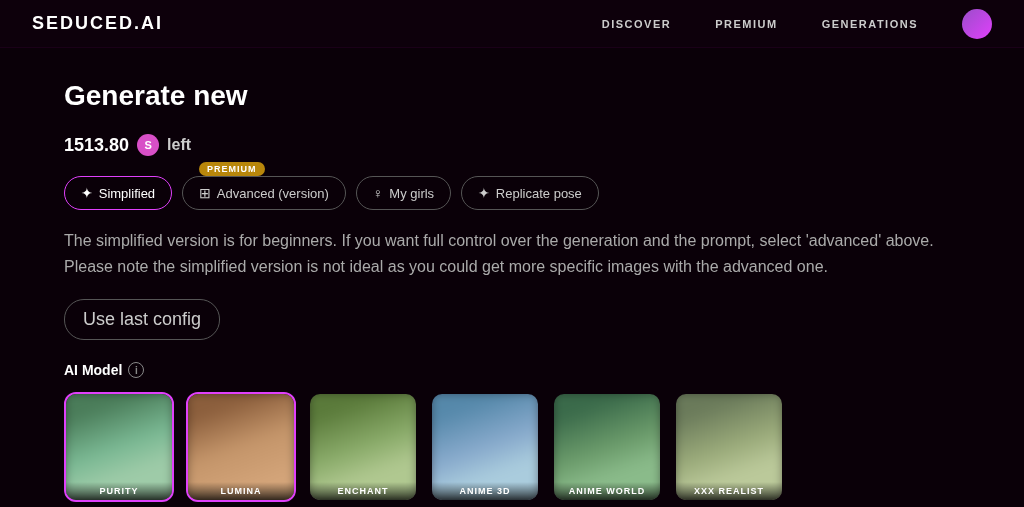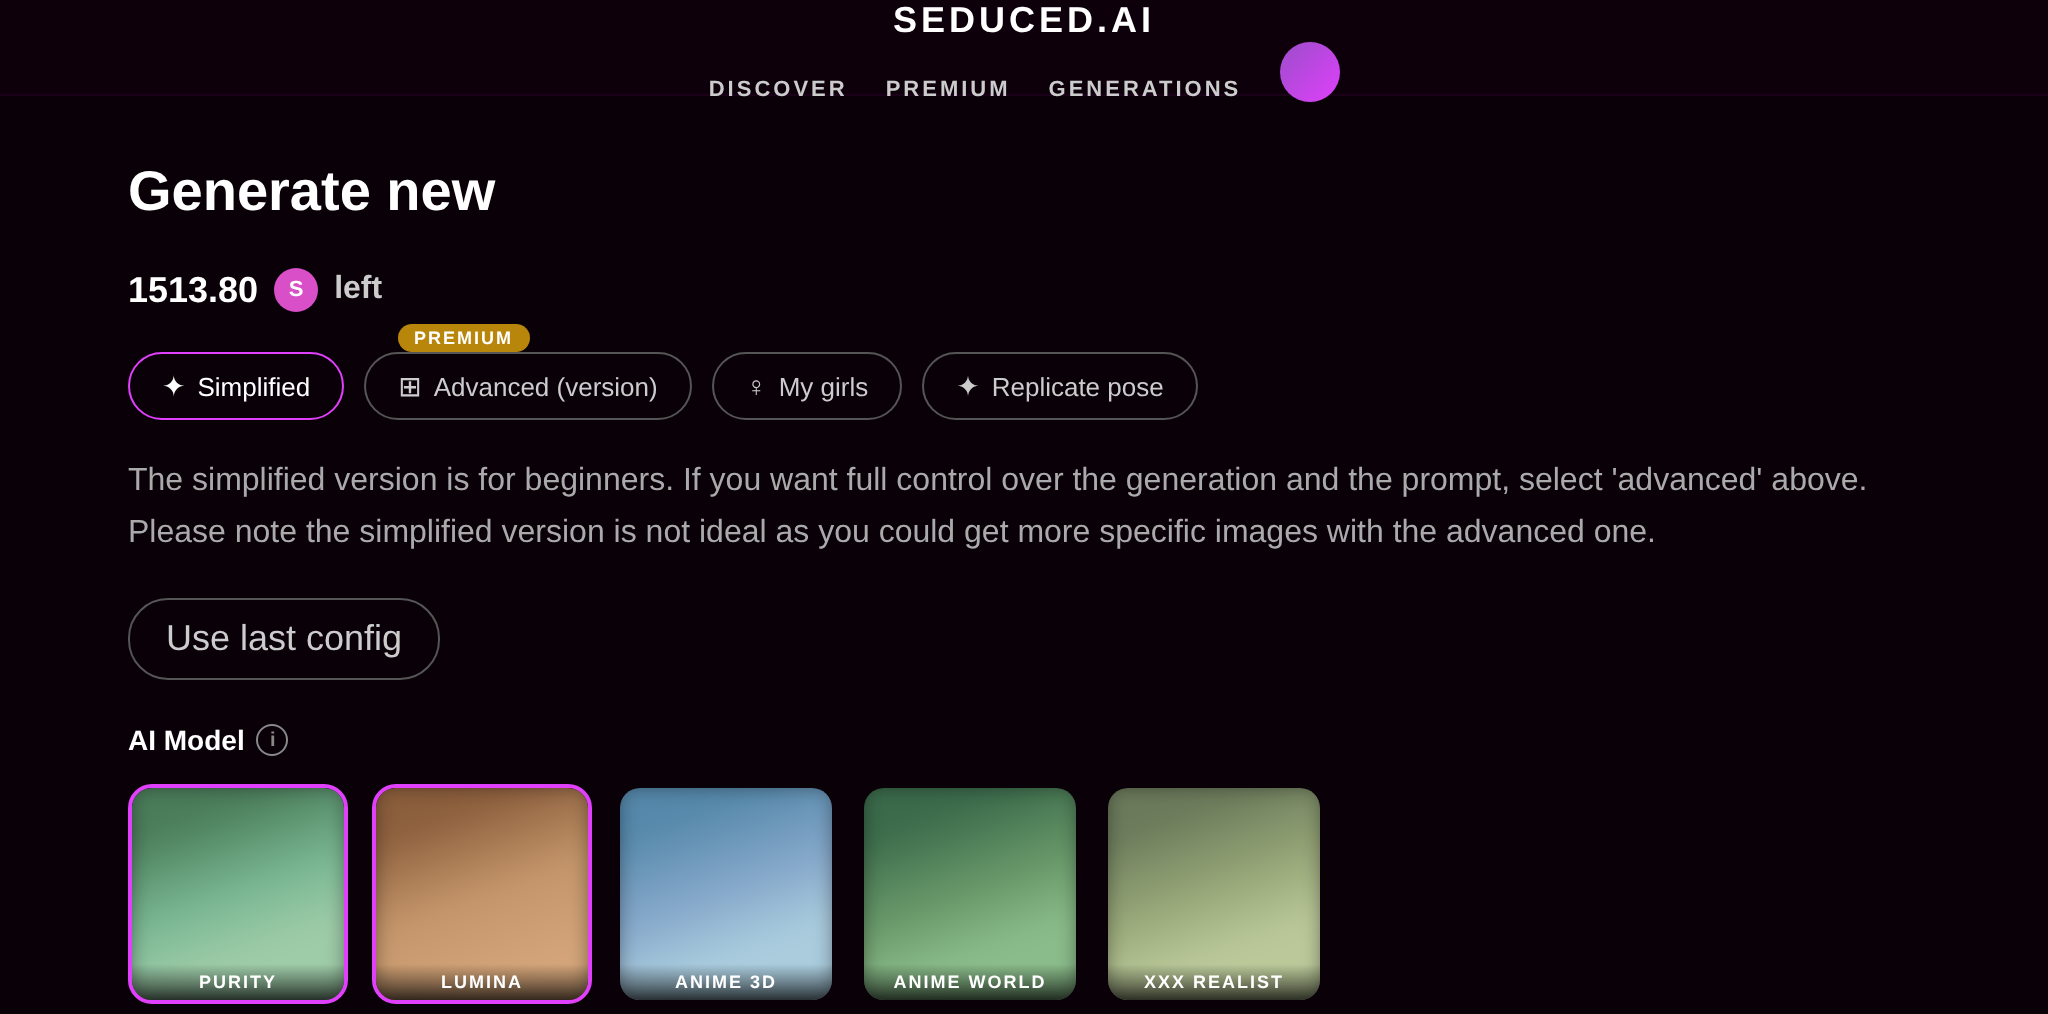--- a/index.html
+++ b/index.html
@@ -15,34 +15,33 @@
 
     
     .navbar {
       display: flex;
       align-items: center;
       justify-content: space-between;
       padding: 0 32px;
       height: 48px;
       background: #0d000b;
       border-bottom: 1px solid #1a0018;
-      flex-direction: column;
     }
 
     .nav-logo {
       font-size: 18px;
       font-weight: 700;
       letter-spacing: 2px;
       color: #fff;
     }
 
     .nav-links {
       display: flex;
-      gap: 19px;
-      align-items: flex-end;
+      gap: 44px;
+      align-items: center;
     }
 
     .nav-link {
       font-size: 11px;
       font-weight: 600;
       letter-spacing: 1.5px;
       color: #ccc;
       text-transform: uppercase;
       cursor: pointer;
     }
@@ -315,20 +314,26 @@
       </div>
     </div>
       <div class="model-card" style="border-color: rgb(224, 64, 251);">
       <div class="model-card-inner">
         <div class="model-bg model-lumina"></div>
         <div class="model-label">LUMINA</div>
       </div>
     </div>
       <div class="model-card">
       <div class="model-card-inner">
+        <div class="model-bg model-enchant"></div>
+        <div class="model-label">ENCHANT</div>
+      </div>
+    </div>
+      <div class="model-card">
+      <div class="model-card-inner">
         <div class="model-bg model-anime3d"></div>
         <div class="model-label">ANIME 3D</div>
       </div>
     </div>
       <div class="model-card">
       <div class="model-card-inner">
         <div class="model-bg model-animeworld"></div>
         <div class="model-label">ANIME WORLD</div>
       </div>
     </div>

